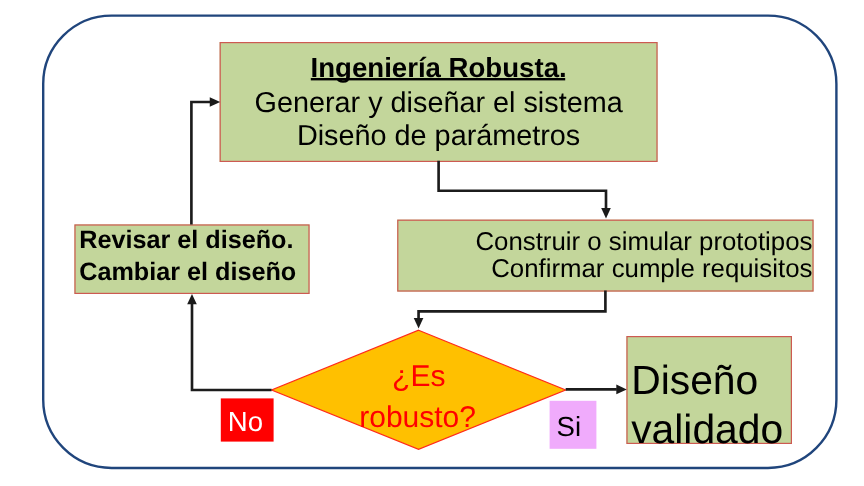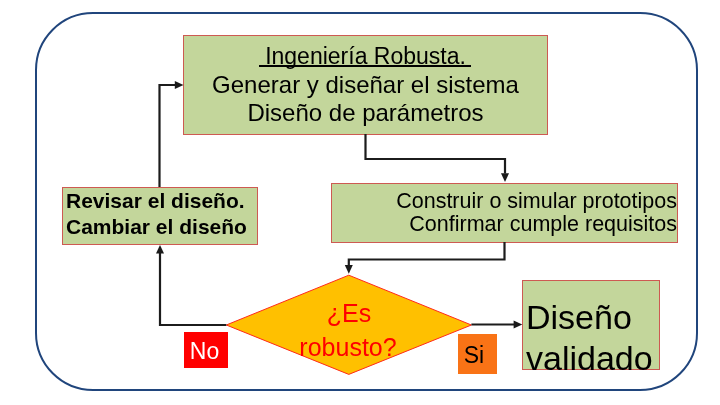--- a/index.html
+++ b/index.html
@@ -3,31 +3,31 @@
 <meta charset="utf-8">
 <style>
   html,body{margin:0;padding:0;}
   body{width:720px;height:405px;background:#ffffff;position:relative;overflow:hidden;
        font-family:"Liberation Sans",sans-serif;}
   .box{position:absolute;background:#c3d69b;border:1px solid #cd5a52;box-sizing:border-box;color:#000;}
   #outer{position:absolute;left:35px;top:12px;width:663px;height:379px;
          border:2px solid #20457c;border-radius:58px;box-sizing:border-box;background:#fff;}
   #top{left:183px;top:35px;width:365px;height:100px;text-align:center;
        font-size:24px;line-height:28.5px;padding-top:6px;}
-  #top .t{font-weight:normal;font-size:23px;}
+  #top .t{font-weight:bold;font-size:23px;}
   #tul{position:absolute;left:259px;top:65px;width:212px;height:2.4px;background:#000;z-index:5;}
   #revisar{left:62px;top:187px;width:196px;height:58px;font-size:21px;line-height:26px;
            padding:0px 0 0 3px;font-weight:bold;}
   #construir{left:331px;top:183px;width:347px;height:60px;text-align:right;
              font-size:21.5px;line-height:22.6px;padding-top:6px;}
   #valid{left:522px;top:280px;width:138px;height:90px;font-size:34px;line-height:40.5px;
          padding:16px 0 0 3px;}
   #no{position:absolute;left:184px;top:332px;width:44px;height:36px;background:#ff0000;
       color:#fff;font-size:23px;text-align:center;line-height:38.5px;text-indent:-3px;}
-  #si{position:absolute;left:458px;top:334px;width:39px;height:40px;background:#f97316;
+  #si{position:absolute;left:458px;top:334px;width:39px;height:40px;background:#f0abfc;
       color:#000;font-size:23px;text-align:center;line-height:42px;text-indent:-7px;}
   svg{position:absolute;left:0;top:0;}
 </style>
 </head>
 <body>
 <div id="outer"></div>
 <div id="tul"></div>
 <div class="box" id="top"><span class="t">Ingeniería Robusta.</span><br>Generar y diseñar el sistema<br>Diseño de parámetros</div>
 <div class="box" id="revisar">Revisar el diseño.<br>Cambiar el diseño</div>
 <div class="box" id="construir">Construir o simular prototipos<br>Confirmar cumple requisitos</div>

